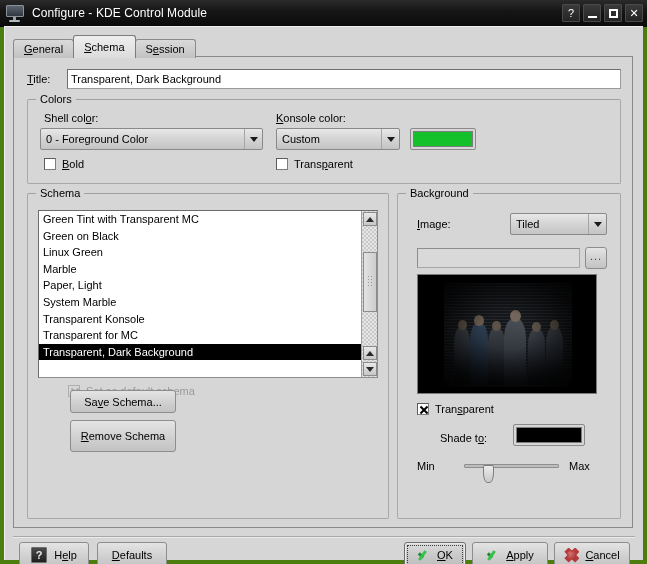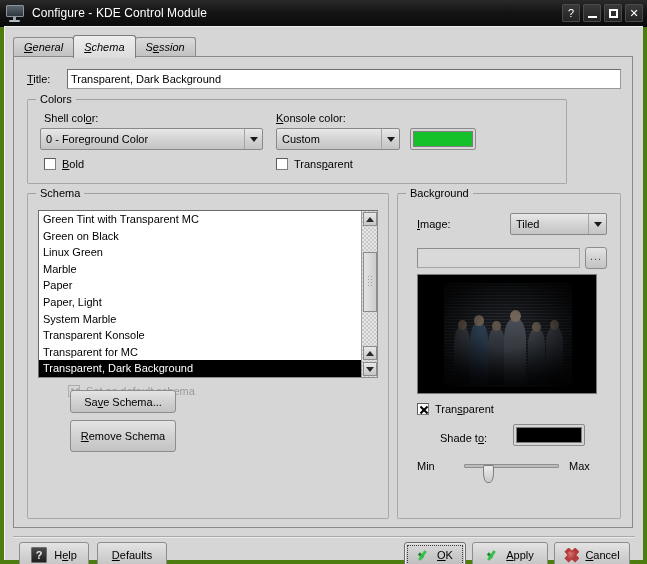--- a/index.html
+++ b/index.html
@@ -111,23 +111,22 @@
     border-left: 1px solid #efefef;
     box-sizing: border-box;
   }
 
   
   #tabbar {
     position: absolute;
     left: 8px; top: 8px;
     height: 22px;
     display: flex;
-    align-items: flex-start;
+    align-items: center;
     z-index: 4;
-    font-style: italic;
   }
   .tab {
     height: 19px;
     padding: 0 10px;
     line-height: 19px;
     font-size: 11px;
     background: linear-gradient(to bottom, #dadada, #c2c2c2);
     border: 1px solid #8a8a8a;
     border-bottom: none;
     border-top-left-radius: 3px;
@@ -197,21 +196,21 @@
   }
   .group-title {
     position: absolute;
     top: -7px; left: 8px;
     background: #d6d6d6;
     padding: 0 4px;
     font-size: 11px;
     line-height: 12px;
   }
 
-  #g-colors { left: 13px; top: 42px; width: 540px; height: 85px; }
+  #g-colors { left: 13px; top: 42px; width: 594px; height: 85px; }
   #g-schema { left: 13px; top: 136px; width: 362px; height: 326px; }
   #g-background { left: 383px; top: 136px; width: 224px; height: 326px; }
 
   
   .flabel { position: absolute; font-size: 11px; }
 
   
   .combo {
     position: absolute;
     height: 22px;
@@ -637,21 +636,20 @@
 
       <div class="group" id="g-schema">
         <div class="group-title">Schema</div>
 
         <div id="listbox">
           <div id="list-items" style="top: 0px;">
               <div class="litem">Green Tint with Transparent MC</div>
               <div class="litem">Green on Black</div>
               <div class="litem">Linux Green</div>
               <div class="litem">Marble</div>
-              <div class="litem">Paper</div>
               <div class="litem">Paper, Light</div>
               <div class="litem">System Marble</div>
               <div class="litem">Transparent Konsole</div>
               <div class="litem">Transparent for MC</div>
               <div class="litem selected">Transparent, Dark Background</div>
             </div>
           <div id="scrollbar">
             <div class="sb-btn" style="top:1px;">
                 <span class="tri-up-s"></span>
               </div>

